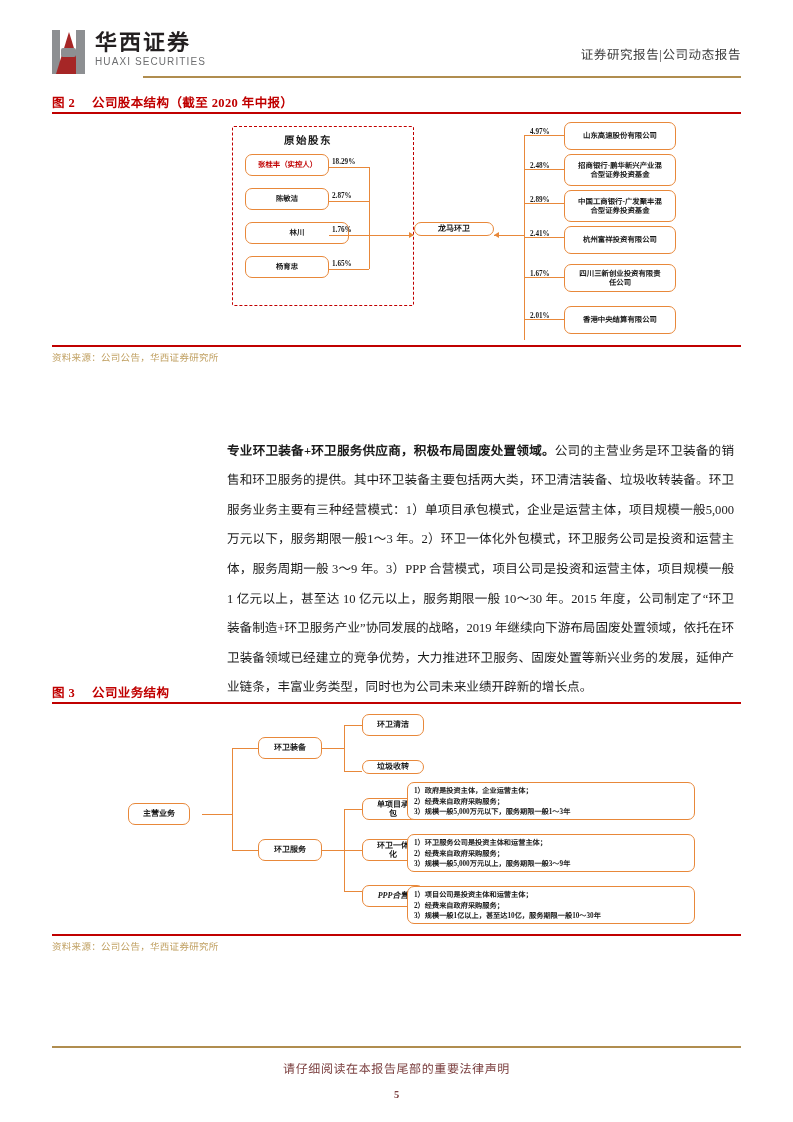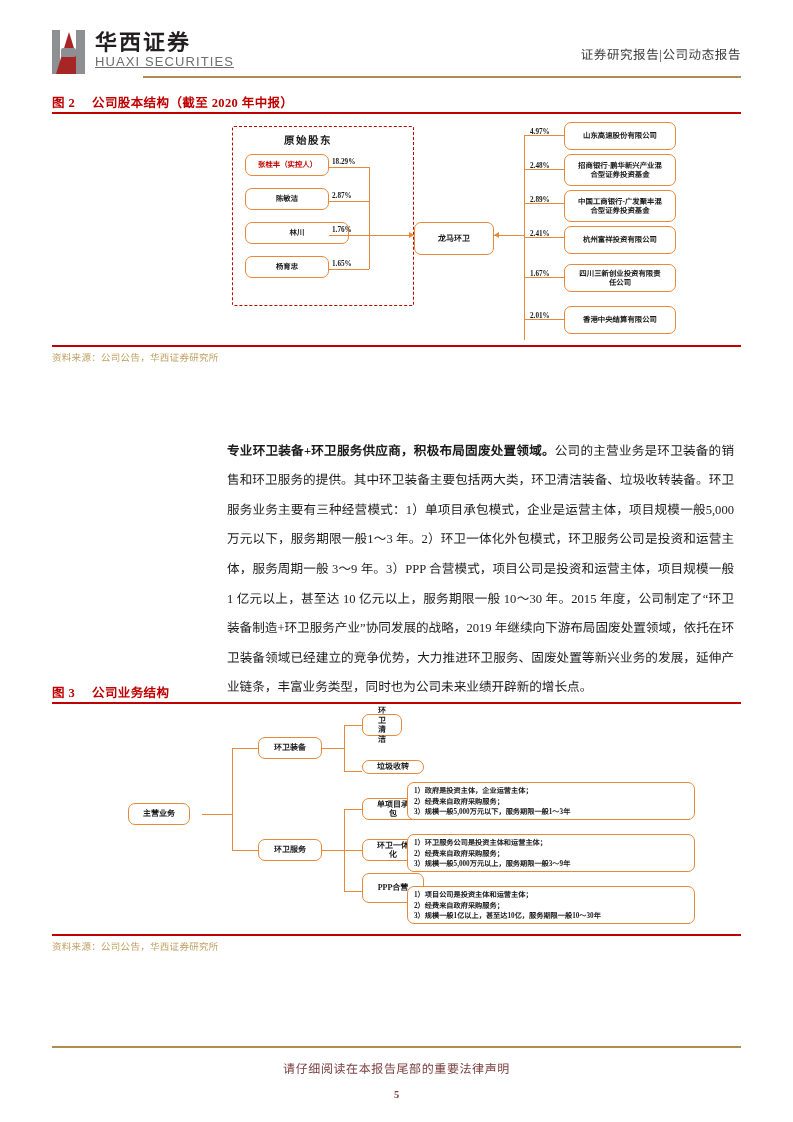--- a/index.html
+++ b/index.html
@@ -19,22 +19,22 @@
   .logo-wrap{position:absolute;left:52px;top:30px;display:flex;align-items:flex-start;}
   .logo-mark{position:relative;width:34px;height:44px;margin-right:9px;}
   .logo-mark .bar-l{position:absolute;left:0;top:0;width:8px;height:44px;background:#8d8f92;}
   .logo-mark .bar-r{position:absolute;left:24px;top:0;width:9px;height:44px;background:#8d8f92;}
   .logo-mark .tri{position:absolute;left:4px;top:2px;width:0;height:0;
      border-left:13px solid transparent;border-right:13px solid transparent;border-bottom:42px solid #a62626;}
   .logo-mark .dot{position:absolute;left:9px;top:18px;width:15px;height:9px;background:#8d8f92;border-radius:2px;}
   .logo-text{display:flex;flex-direction:column;justify-content:center;}
   .logo-cn{font-size:22px;font-weight:bold;color:#231f20;letter-spacing:2px;line-height:25px;
      font-family:"Liberation Serif","DejaVu Serif",serif;}
-  .logo-en{font-size:13px;color:#6d6e70;letter-spacing:1.1px;line-height:12px;margin-top:1px;
-     font-family:"Liberation Sans","DejaVu Sans",sans-serif;text-decoration:underline;}
+  .logo-en{font-size:10px;color:#6d6e70;letter-spacing:1.1px;line-height:12px;margin-top:1px;
+     font-family:"Liberation Sans","DejaVu Sans",sans-serif;}
   .header-right{position:absolute;right:52px;top:44px;font-size:12.5px;color:#3b3b3b;letter-spacing:.6px;}
   .header-rule{position:absolute;left:143px;top:76px;width:598px;height:2px;background:#b08d4f;}
 
   
   .fig-title{position:absolute;font-size:12.5px;font-weight:bold;color:#c00000;letter-spacing:.4px;}
   .fig-rule{position:absolute;height:2px;background:#c00000;}
   .fig-src-rule{position:absolute;height:1.6px;background:#c00000;}
   .fig-src{position:absolute;font-size:9.5px;color:#c0a062;letter-spacing:.3px;}
 
   
@@ -115,21 +115,21 @@
     <div class="pct" style="left:280px;top:142px;">1.65%</div>
 
     <div class="ln h" style="left:277px;top:49px;width:40px;"></div>
     <div class="ln h" style="left:277px;top:83px;width:40px;"></div>
     <div class="ln h" style="left:277px;top:117px;width:40px;"></div>
     <div class="ln h" style="left:277px;top:151px;width:40px;"></div>
     <div class="ln v" style="left:317px;top:49px;height:102px;"></div>
     <div class="ln h" style="left:317px;top:117px;width:44px;"></div>
     <div class="arrow right" style="left:357px;top:114px;"></div>
 
-    <div class="nodebox" style="left:362px;top:104px;width:80px;height:33px;font-size:8px;">龙马环卫</div>
+    <div class="nodebox" style="left:362px;top:104px;width:80px;height:14px;font-size:8px;">龙马环卫</div>
 
     <div class="ln h" style="left:442px;top:117px;width:30px;"></div>
     <div class="arrow left" style="left:442px;top:114px;"></div>
     <div class="ln v" style="left:472px;top:17px;height:205px;"></div>
 
     <div class="pct" style="left:478px;top:10px;">4.97%</div>
     <div class="pct" style="left:478px;top:44px;">2.48%</div>
     <div class="pct" style="left:478px;top:78px;">2.89%</div>
     <div class="pct" style="left:478px;top:112px;">2.41%</div>
     <div class="pct" style="left:478px;top:152px;">1.67%</div>
@@ -166,33 +166,33 @@
     <div class="nodebox" style="left:76px;top:95px;width:62px;height:22px;font-size:8px;">主营业务</div>
     <div class="ln h" style="left:150px;top:106px;width:30px;"></div>
     <div class="ln v" style="left:180px;top:40px;height:102px;"></div>
 
     <div class="ln h" style="left:180px;top:40px;width:26px;"></div>
     <div class="nodebox" style="left:206px;top:29px;width:64px;height:22px;font-size:8px;">环卫装备</div>
     <div class="ln h" style="left:270px;top:40px;width:22px;"></div>
     <div class="ln v" style="left:292px;top:17px;height:46px;"></div>
     <div class="ln h" style="left:292px;top:17px;width:18px;"></div>
     <div class="ln h" style="left:292px;top:63px;width:18px;"></div>
-    <div class="nodebox" style="left:310px;top:6px;width:40px;height:22px;font-size:8px;">环卫清洁</div>
+    <div class="nodebox" style="left:310px;top:6px;width:62px;height:22px;font-size:8px;">环卫清洁</div>
     <div class="nodebox" style="left:310px;top:52px;width:62px;height:14px;font-size:8px;">垃圾收转</div>
 
     <div class="ln h" style="left:180px;top:142px;width:26px;"></div>
     <div class="nodebox" style="left:206px;top:131px;width:64px;height:22px;font-size:8px;">环卫服务</div>
     <div class="ln h" style="left:270px;top:142px;width:22px;"></div>
     <div class="ln v" style="left:292px;top:101px;height:82px;"></div>
     <div class="ln h" style="left:292px;top:101px;width:18px;"></div>
     <div class="ln h" style="left:292px;top:142px;width:18px;"></div>
     <div class="ln h" style="left:292px;top:183px;width:18px;"></div>
     <div class="nodebox" style="left:310px;top:90px;width:62px;height:22px;font-size:8px;">单项目承包</div>
     <div class="nodebox" style="left:310px;top:131px;width:62px;height:22px;font-size:8px;">环卫一体化</div>
-    <div class="nodebox" style="left:310px;top:165px;width:62px;height:30px;font-size:8px;">PPP合营</div>
+    <div class="nodebox" style="left:310px;top:177px;width:62px;height:22px;font-size:8px;font-style:italic;">PPP合营</div>
 
     <div class="ln h" style="left:372px;top:98px;width:-0px;"></div>
     <div class="ln" style="left:372px;top:94px;width:18px;height:1.2px;transform:rotate(-10deg);transform-origin:left center;"></div>
     <div class="ln" style="left:372px;top:142px;width:18px;height:1.2px;"></div>
     <div class="ln" style="left:372px;top:188px;width:18px;height:1.2px;transform:rotate(9deg);transform-origin:left center;"></div>
 
     <div class="detailbox" style="left:355px;top:74px;width:288px;height:38px;">
       <div>1）政府是投资主体，企业运营主体；</div>
       <div>2）经费来自政府采购服务；</div>
       <div>3）规模一般5,000万元以下，服务期限一般1～3年</div>

